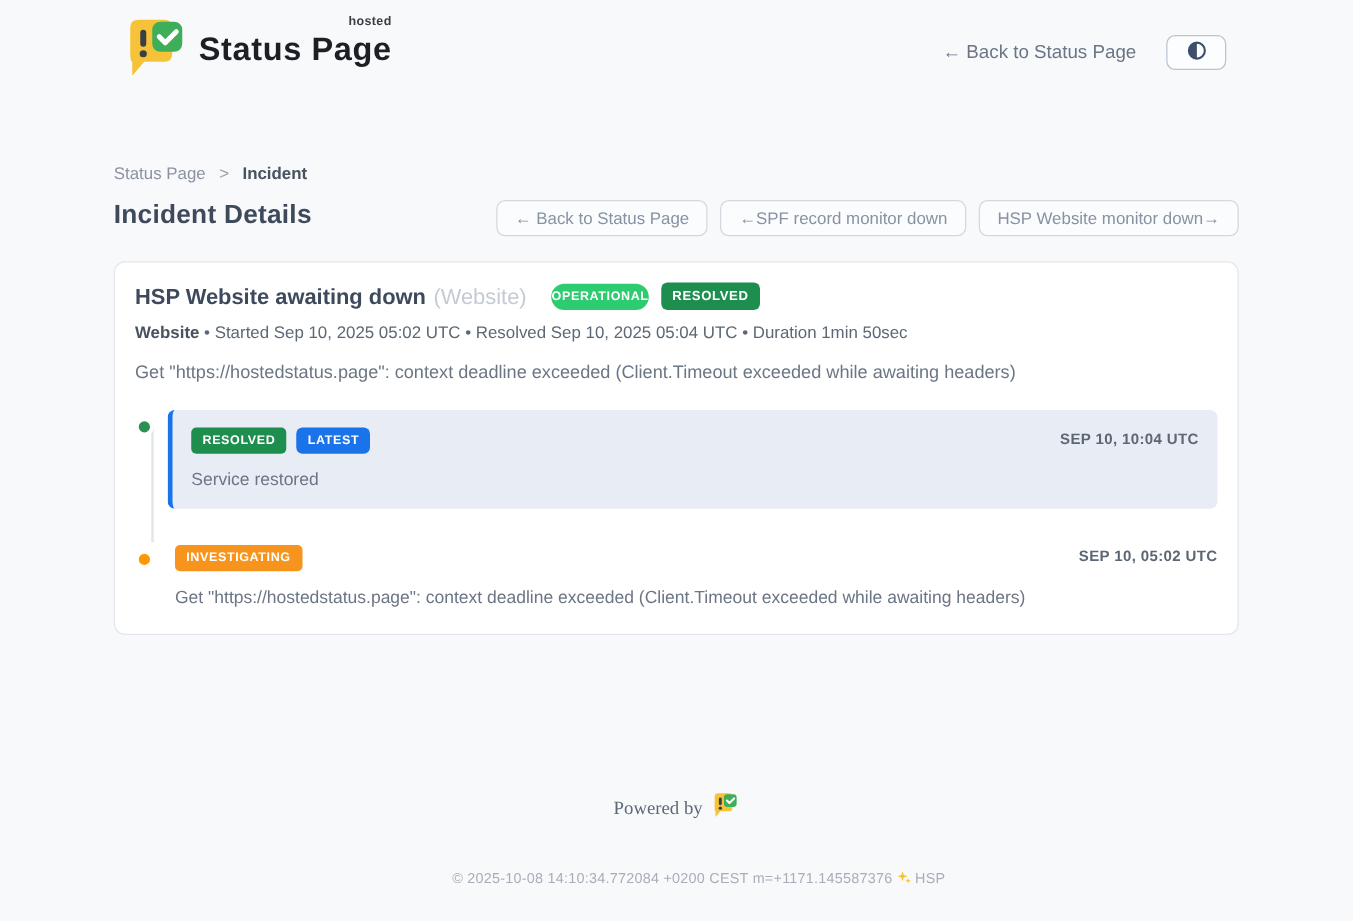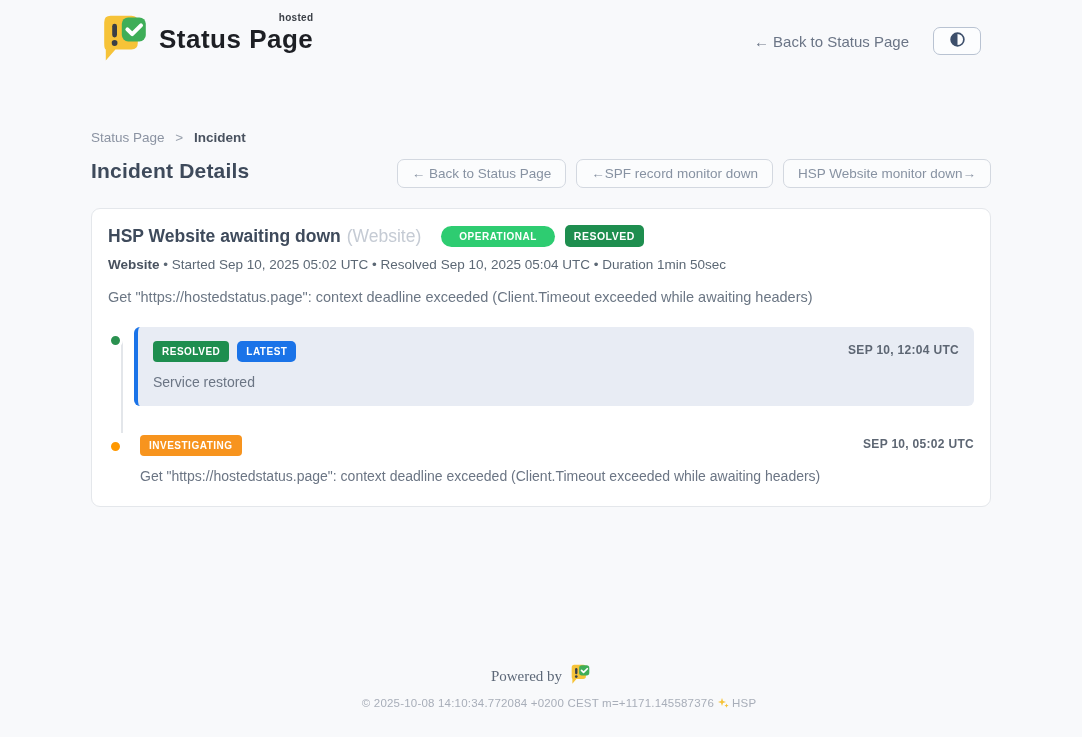--- a/index.html
+++ b/index.html
@@ -62,21 +62,21 @@
     padding: 16px 16px 22px 16px;
   }
   .card-title-row { display: flex; align-items: center; flex-wrap: wrap; }
   .incident-title { font-size: 17.5px; font-weight: 600; color: #3e4a5b; }
   .incident-component { font-size: 17.5px; font-weight: 400; color: #c5cbd4; margin-left: 6px; }
   .badge {
     display: inline-block; color: #fff; font-weight: bold;
     letter-spacing: 0.5px; white-space: nowrap;
   }
   .badge-operational {
-    background: #2ecc71; font-size: 10px; padding: 5px 18px;
+    background: #2ecc71; font-size: 10px; padding: 5px 0;
     border-radius: 999px; margin-left: 20px;
   }
   .badge-resolved-hdr {
     background: #1e8e4f; font-size: 10.5px; padding: 5px 9px;
     border-radius: 5px; margin-left: 10px;
   }
   .meta-line { margin-top: 10px; font-size: 13.5px; color: #5c6875; }
   .meta-line .meta-component { font-weight: 600; color: #49525f; }
   .description { margin-top: 17px; font-size: 14.5px; color: #6b7684; }
   
@@ -119,21 +119,21 @@
   .tl-box .tl-timestamp { top: 16px; right: 15px; }
   .tl-plain .tl-timestamp { top: 4px; right: 0; }
   .tl-message { margin-top: 12px; font-size: 14px; color: #6b7584; }
   
   .footer { position: absolute; left: 0; bottom: 26px; width: 100%; text-align: center; }
   .powered {
     display: inline-flex; align-items: center; gap: 8px;
     font-size: 15px; color: #5d6878; font-family: Liberation Serif, serif;
   }
   .copyright {
-    margin-top: 8px; font-size: 11.5px; color: #a8aeb9; letter-spacing: 0.2px; padding-left: 36px;
+    margin-top: 36px; font-size: 11.5px; color: #a8aeb9; letter-spacing: 0.2px; padding-left: 36px;
   }
   .copyright .spark { margin: 0 3px; vertical-align: -2px; }
 </style>
 </head>
 <body>
 
 <div class="header">
   <div class="logo">
     <span>
       <svg width="48" height="50" viewBox="0 0 60 62">
@@ -197,21 +197,21 @@
     <div class="timeline">
       <div class="tl-line"></div>
 
       <div class="tl-item">
         <span class="tl-dot tl-dot-green"></span>
         <div class="tl-box">
           <div class="tl-badges">
             <span class="tl-badge tl-badge-green">RESOLVED</span>
             <span class="tl-badge tl-badge-blue">LATEST</span>
           </div>
-          <span class="tl-timestamp">SEP 10, 12:04 UTC</span>
+          <span class="tl-timestamp">SEP 10, 10:04 UTC</span>
           <div class="tl-message">Service restored</div>
         </div>
       </div>
 
       <div class="tl-item">
         <span class="tl-dot tl-dot-orange"></span>
         <div class="tl-plain">
           <div class="tl-badges">
             <span class="tl-badge tl-badge-orange">INVESTIGATING</span>
           </div>

